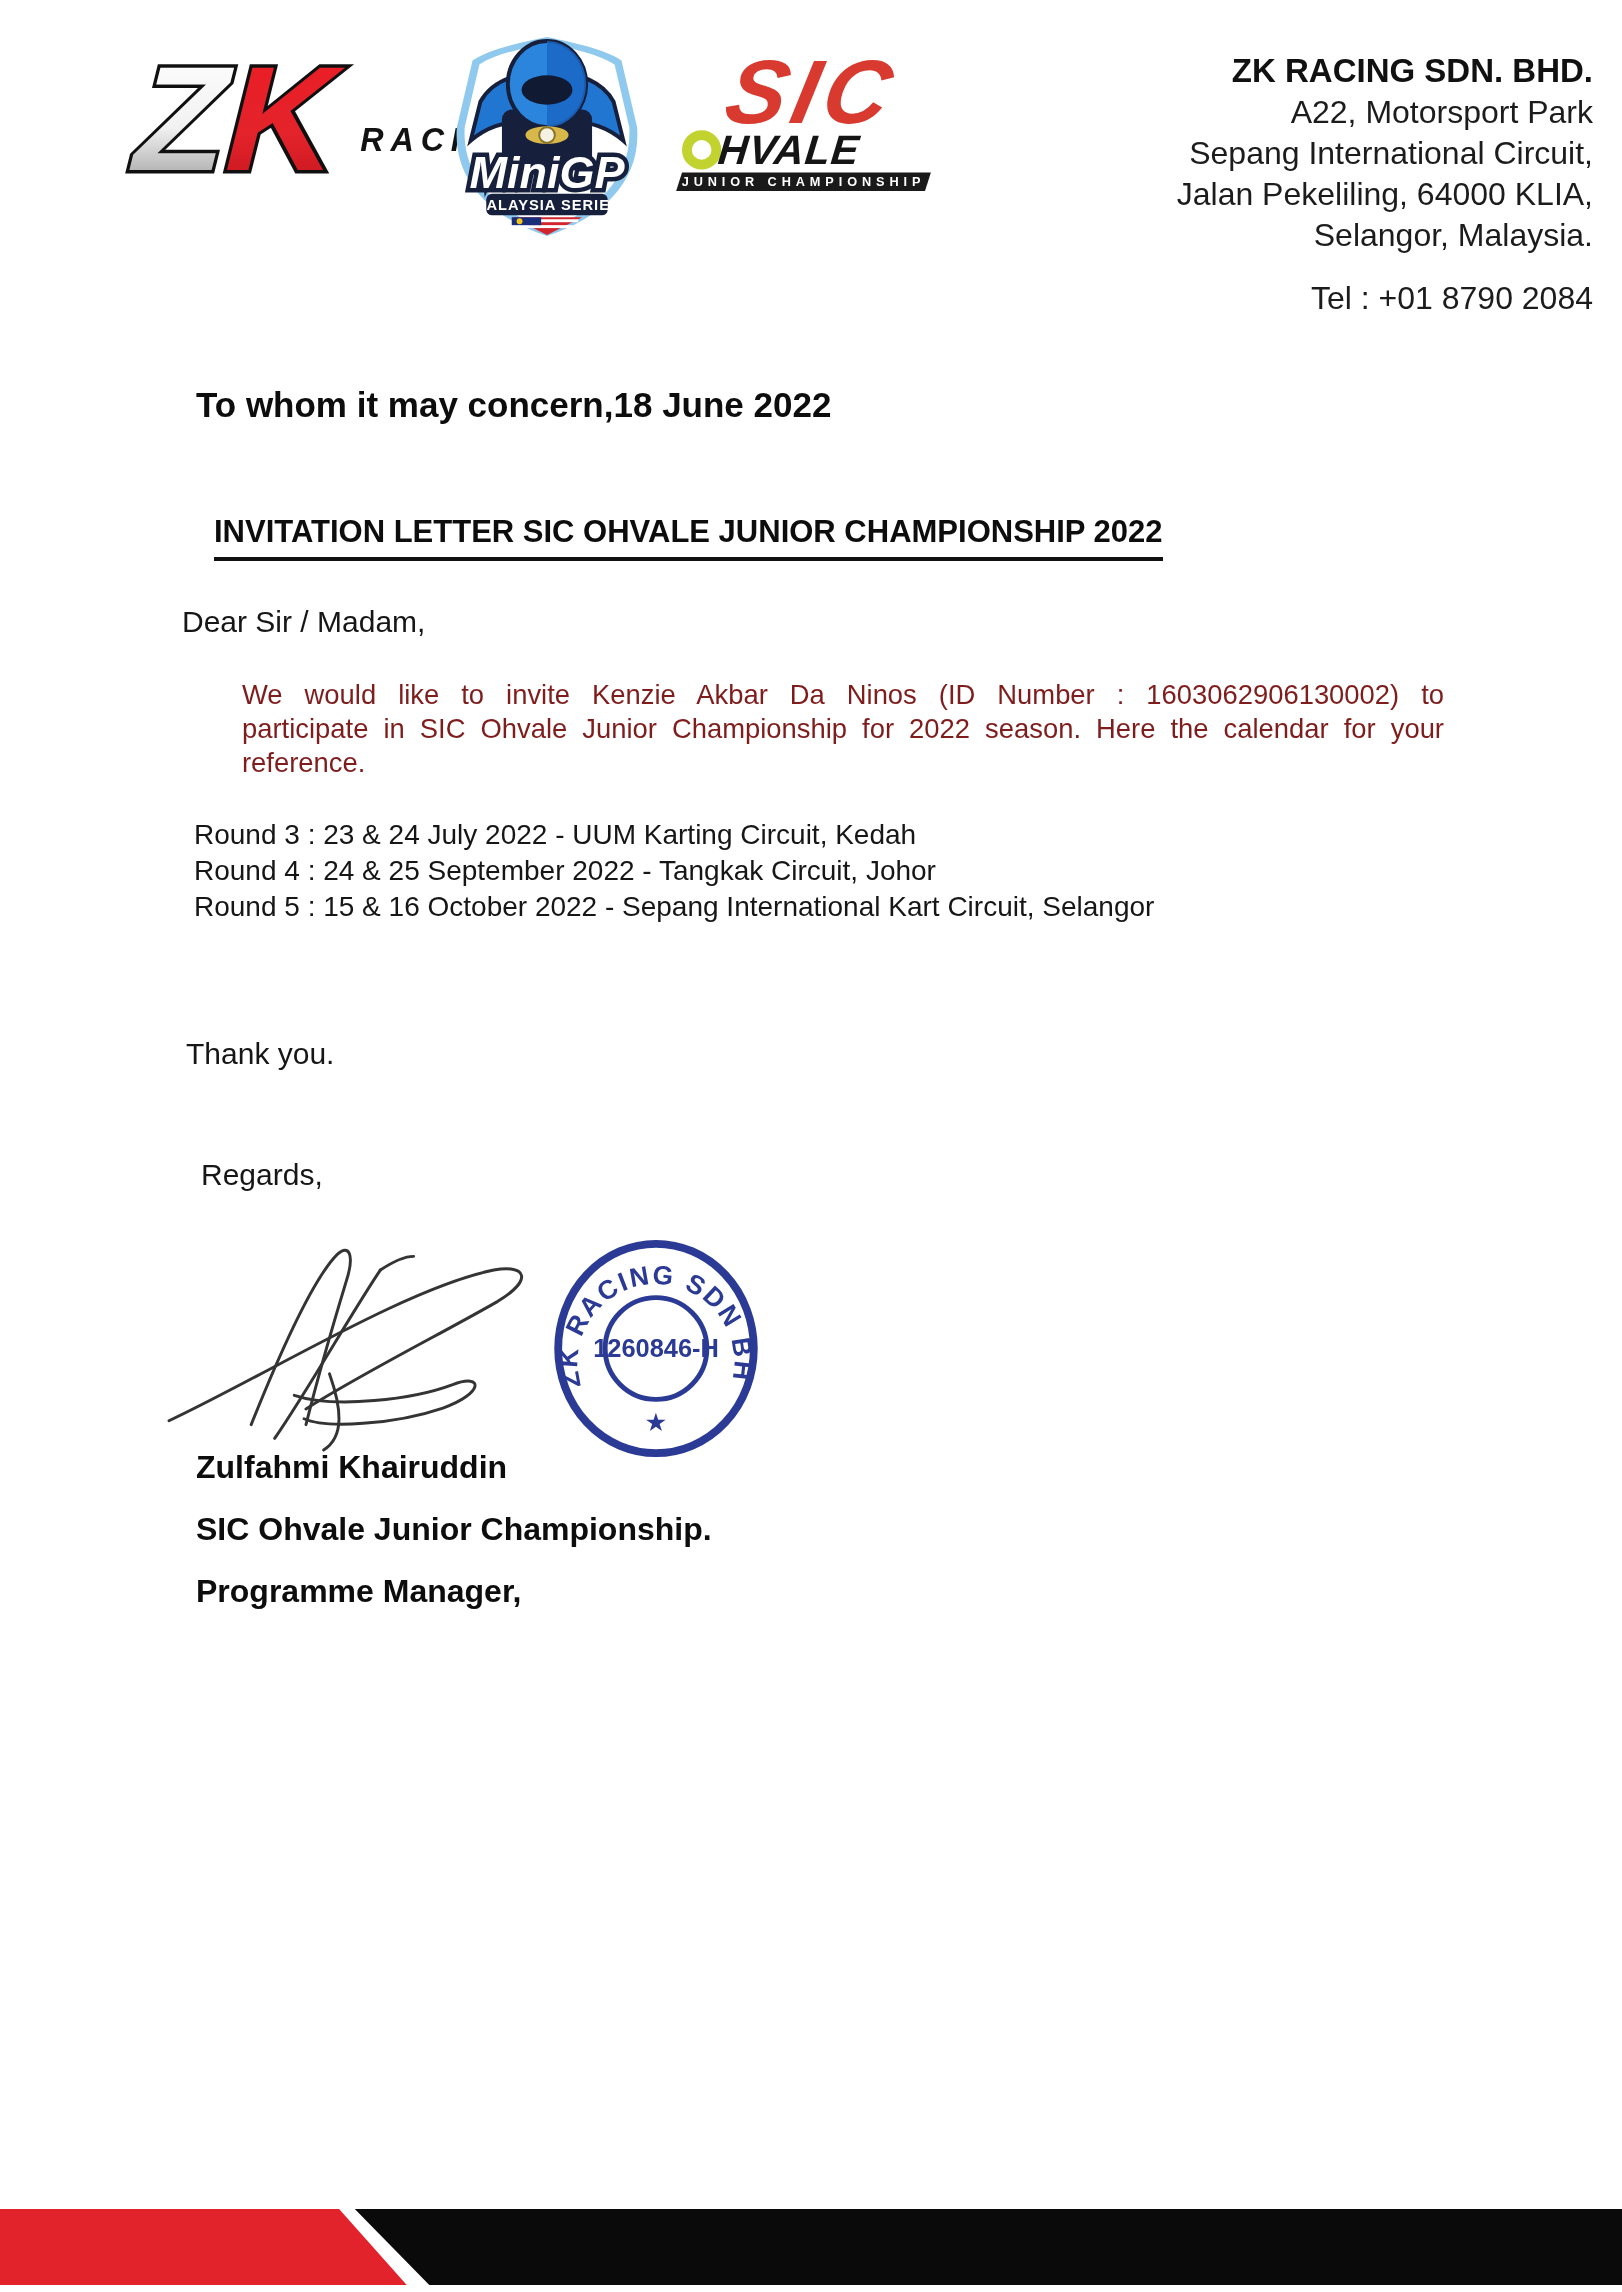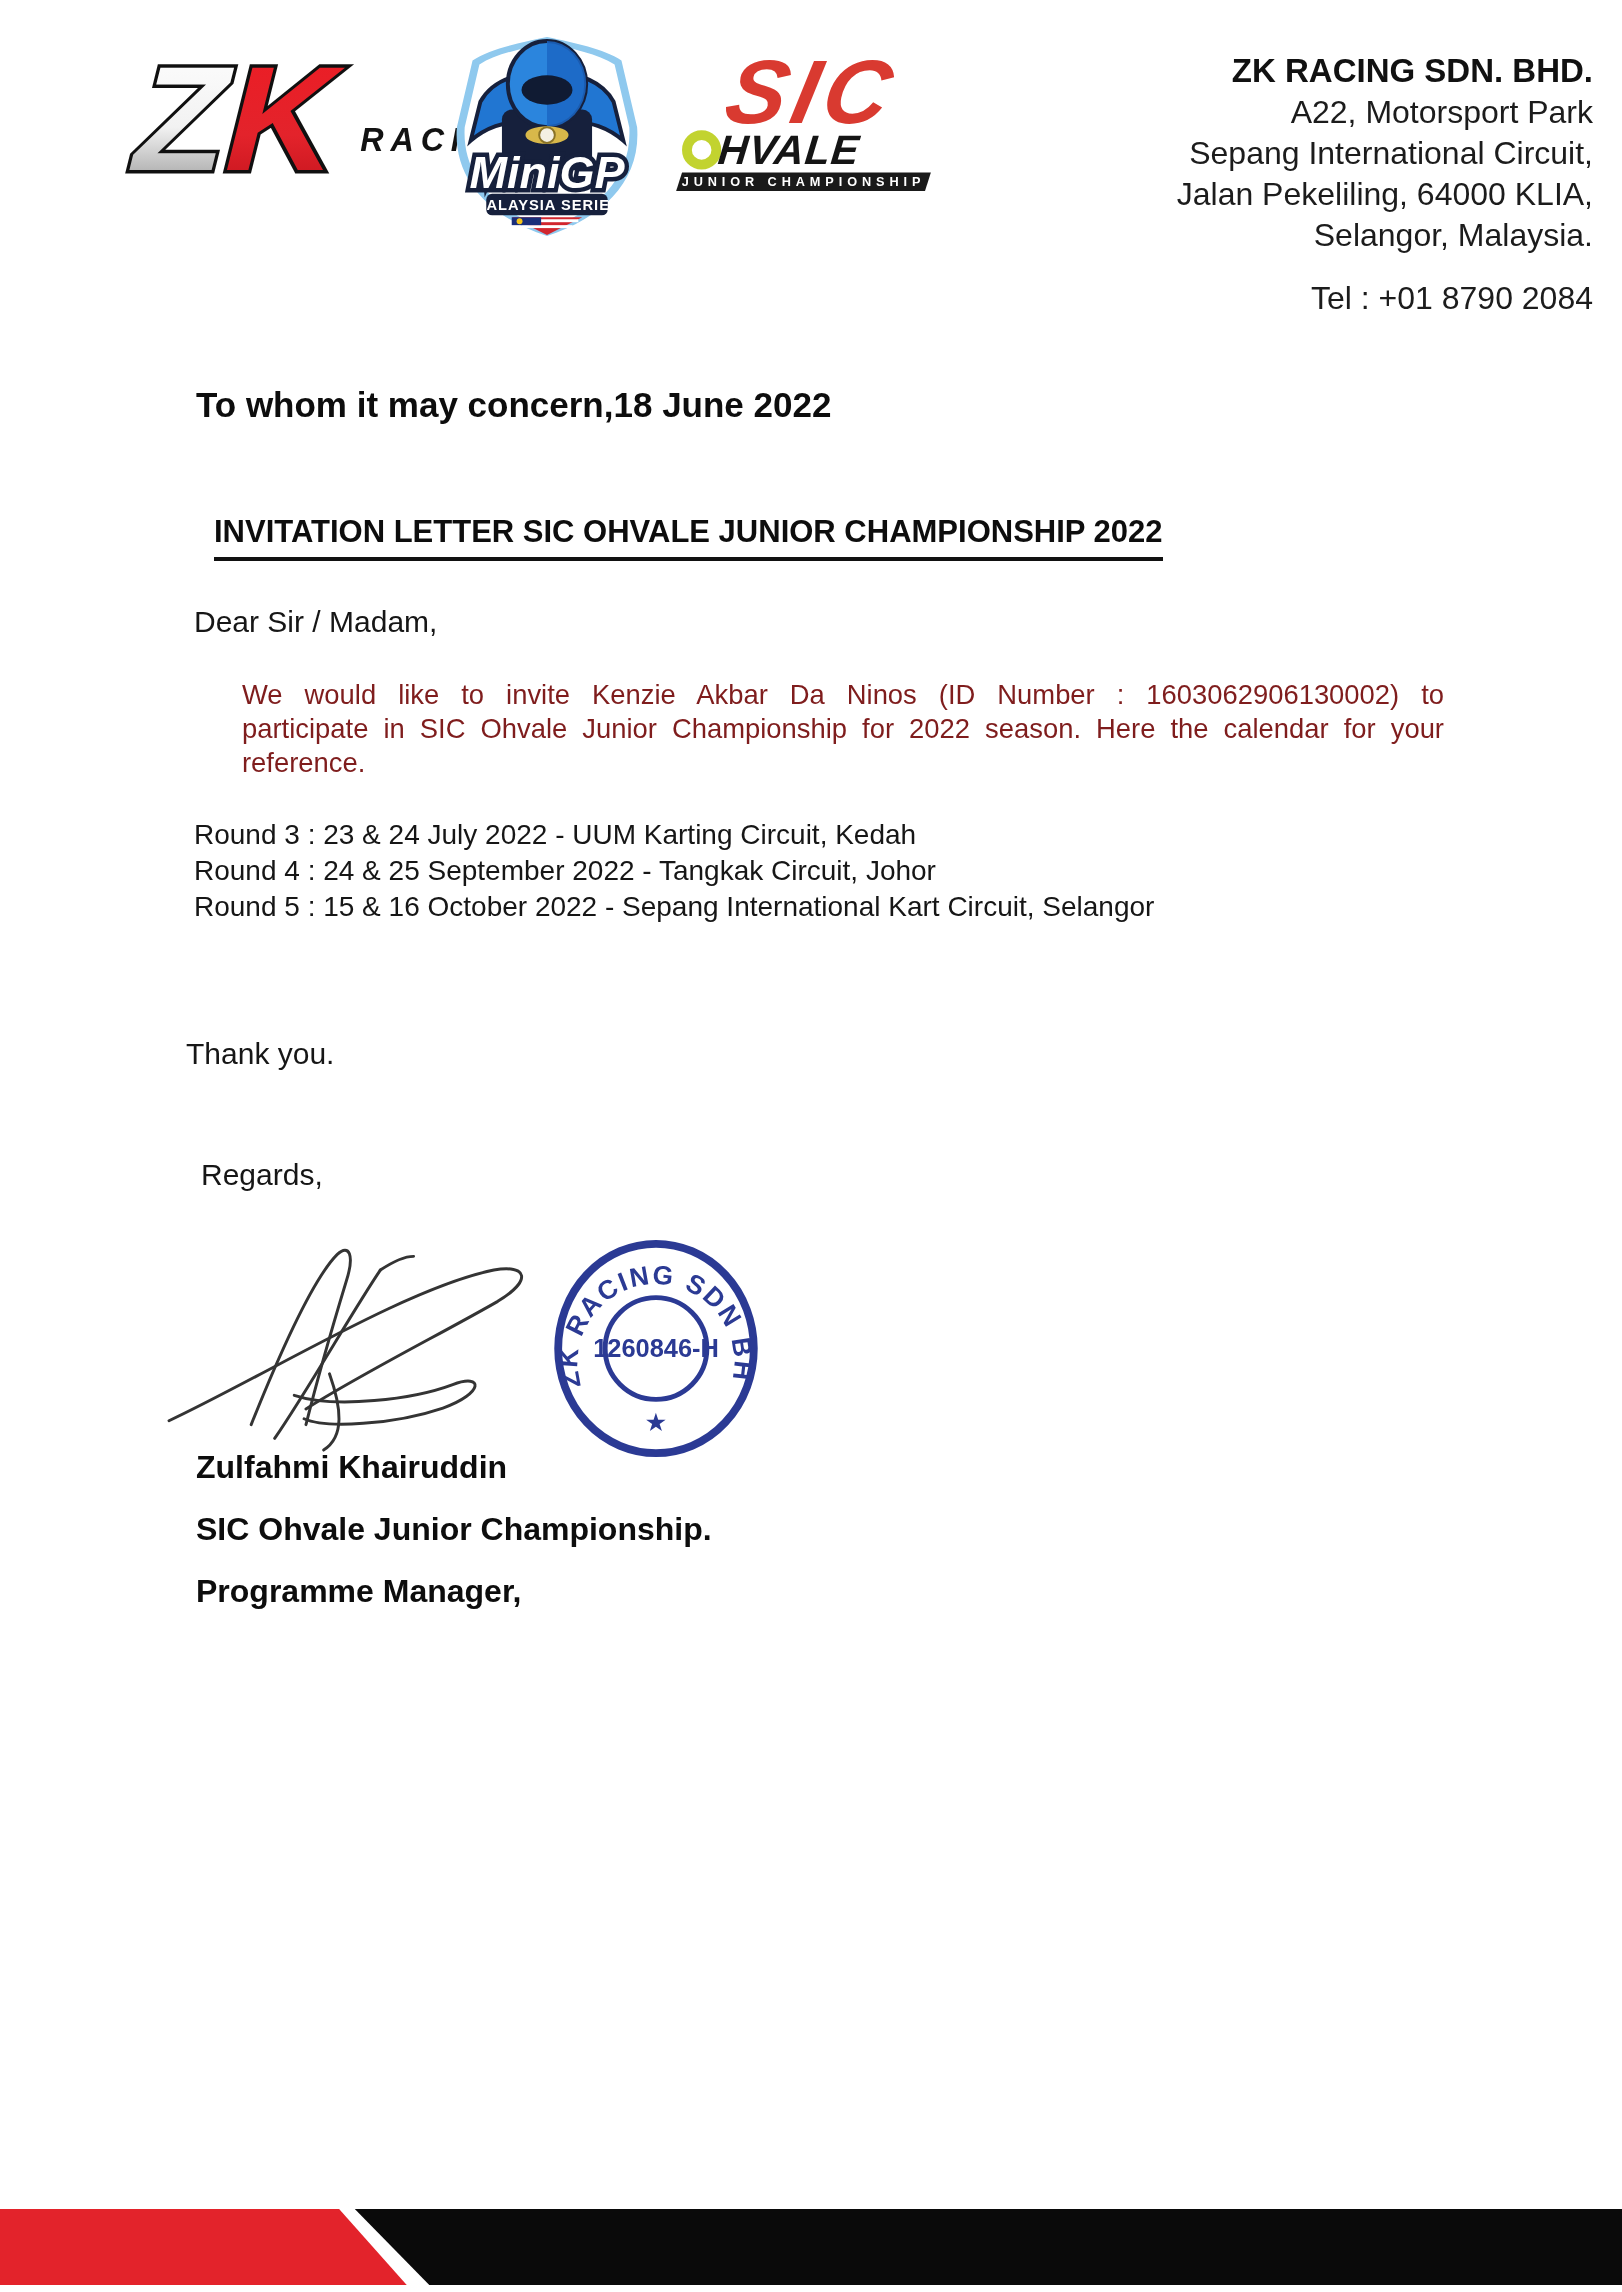--- a/index.html
+++ b/index.html
@@ -46,21 +46,21 @@
   .subject {
     left: 198px; top: 514px;
     font-weight: bold;
     font-size: 31px;
     color: #0d0d0d;
     padding-bottom: 6.9px;
     border-bottom: 4.9px solid #111;
     display: inline-block;
     margin-left: 16px;
   }
-  .greeting { left: 194px; top: 605px; font-size: 30px; }
+  .greeting { left: 182px; top: 605px; font-size: 30px; }
   .para {
     left: 242px; top: 678px; width: 1202px;
     font-size: 27.4px;
     color: #7f1d1d;
   }
   .para .jline { line-height: 34px; text-align: justify; text-align-last: justify; }
   .para .lline { line-height: 34px; text-align: left; }
   .schedule { left: 194px; top: 817px; font-size: 28px; }
   .schedule .round { line-height: 36px; }
   .thanks  { left: 186px; top: 1037px; font-size: 30px; }

